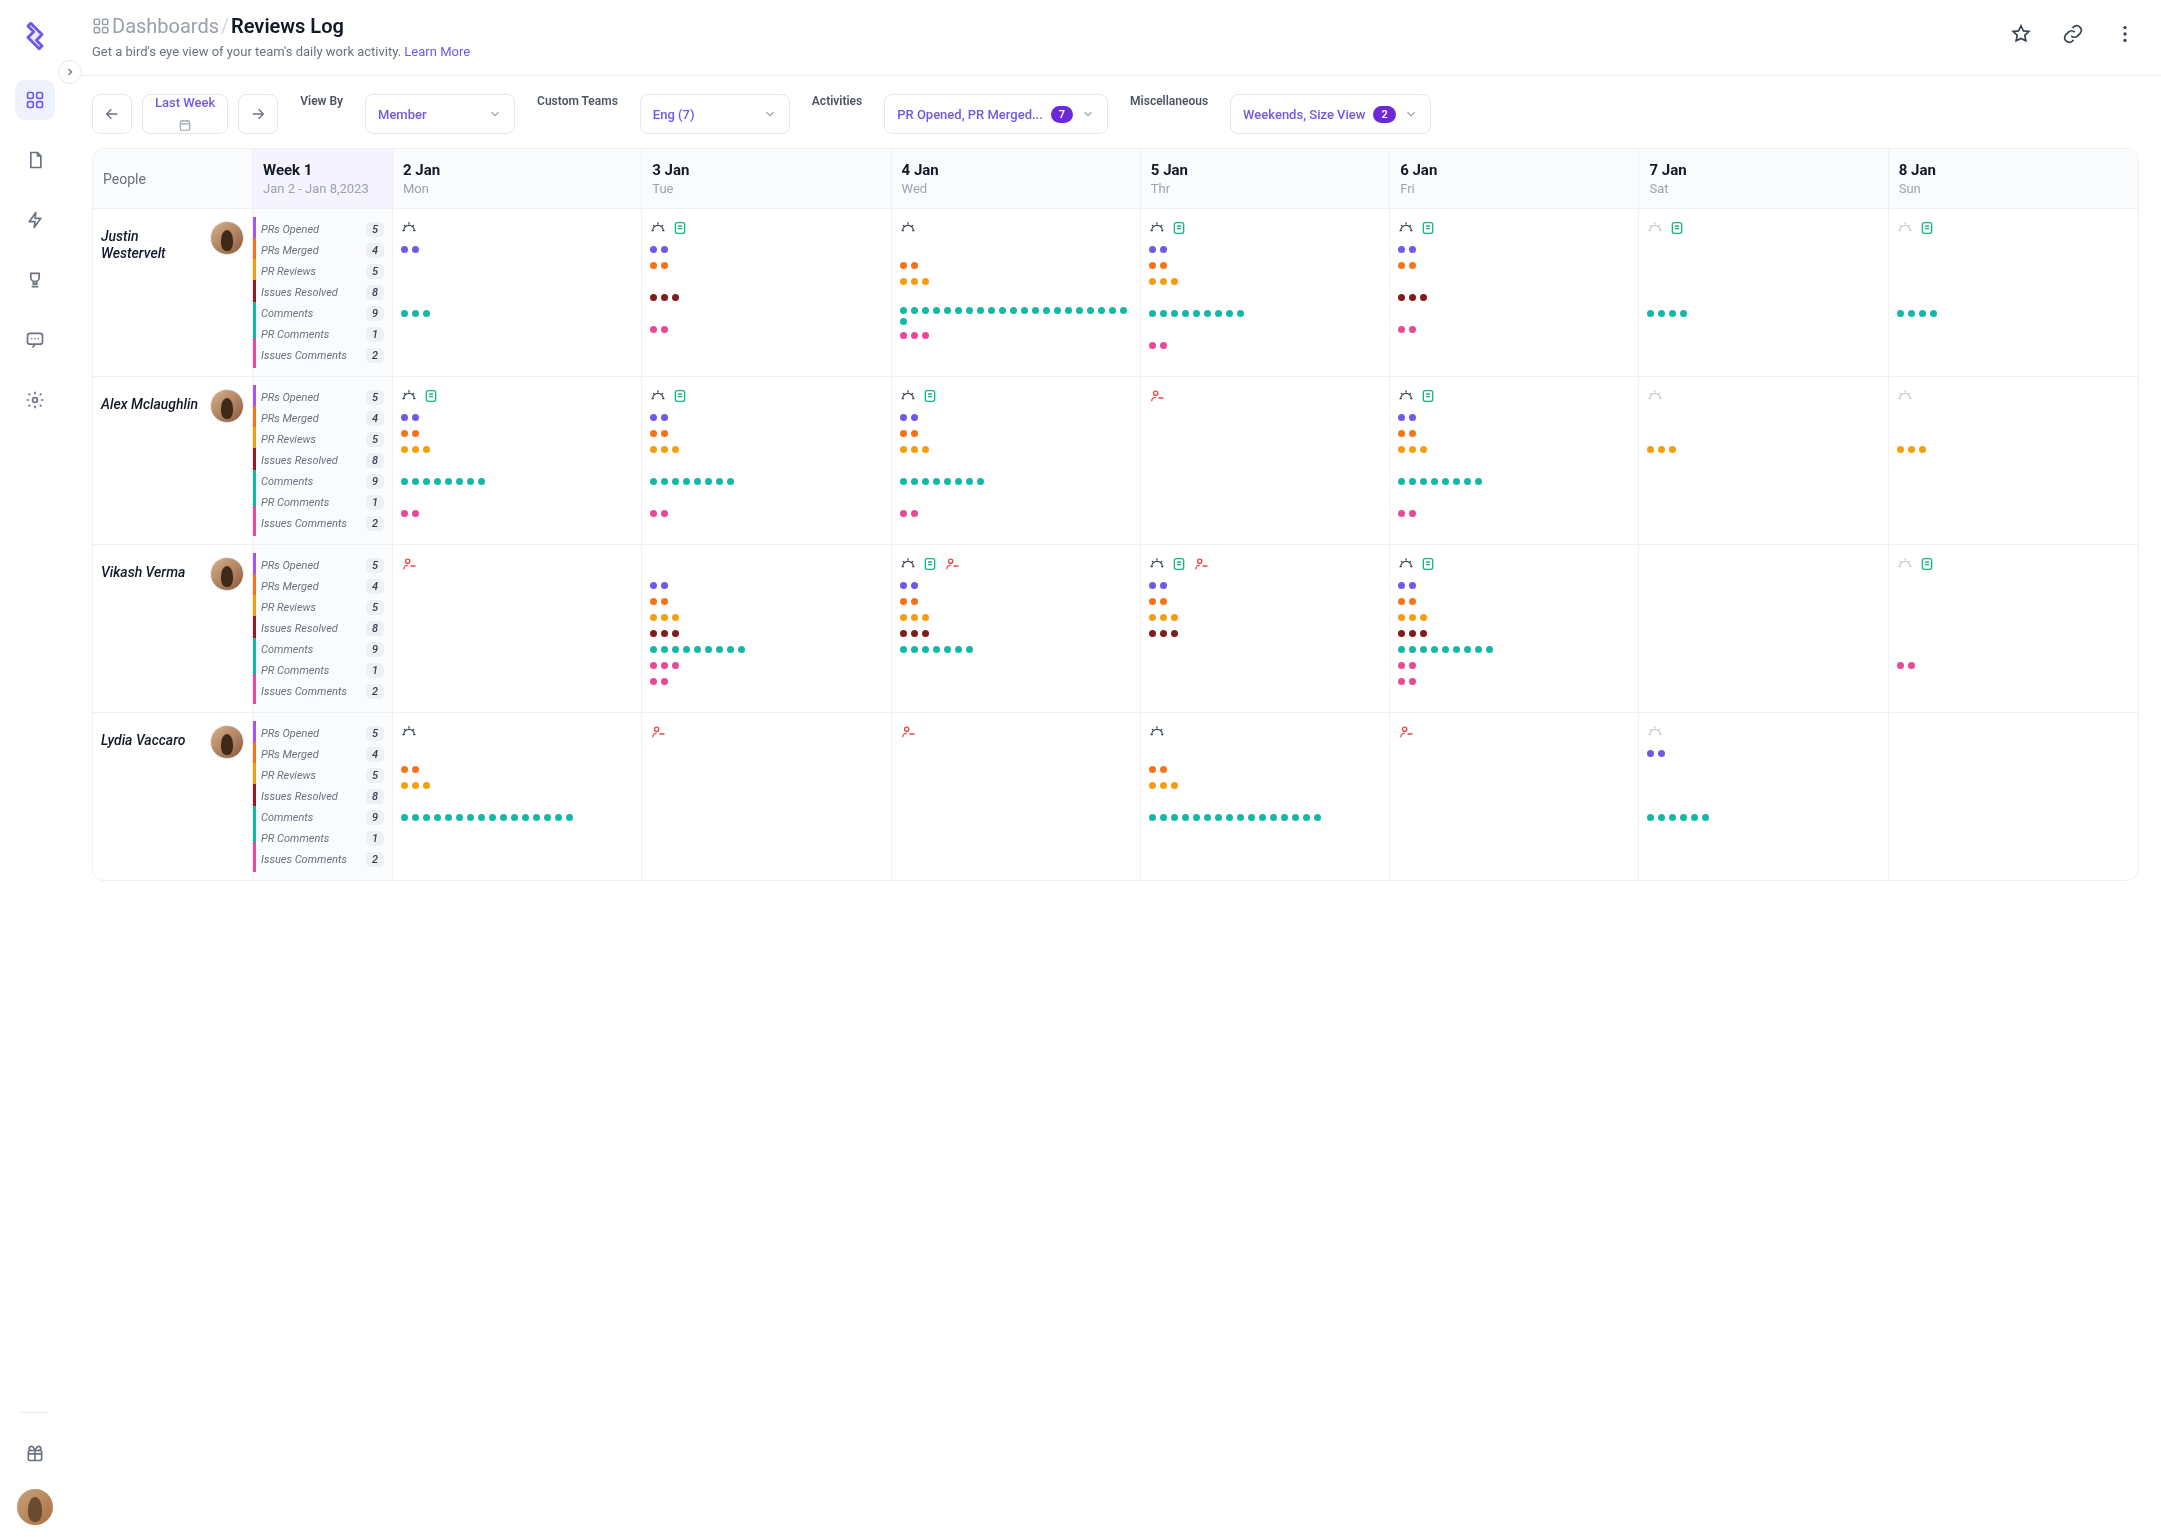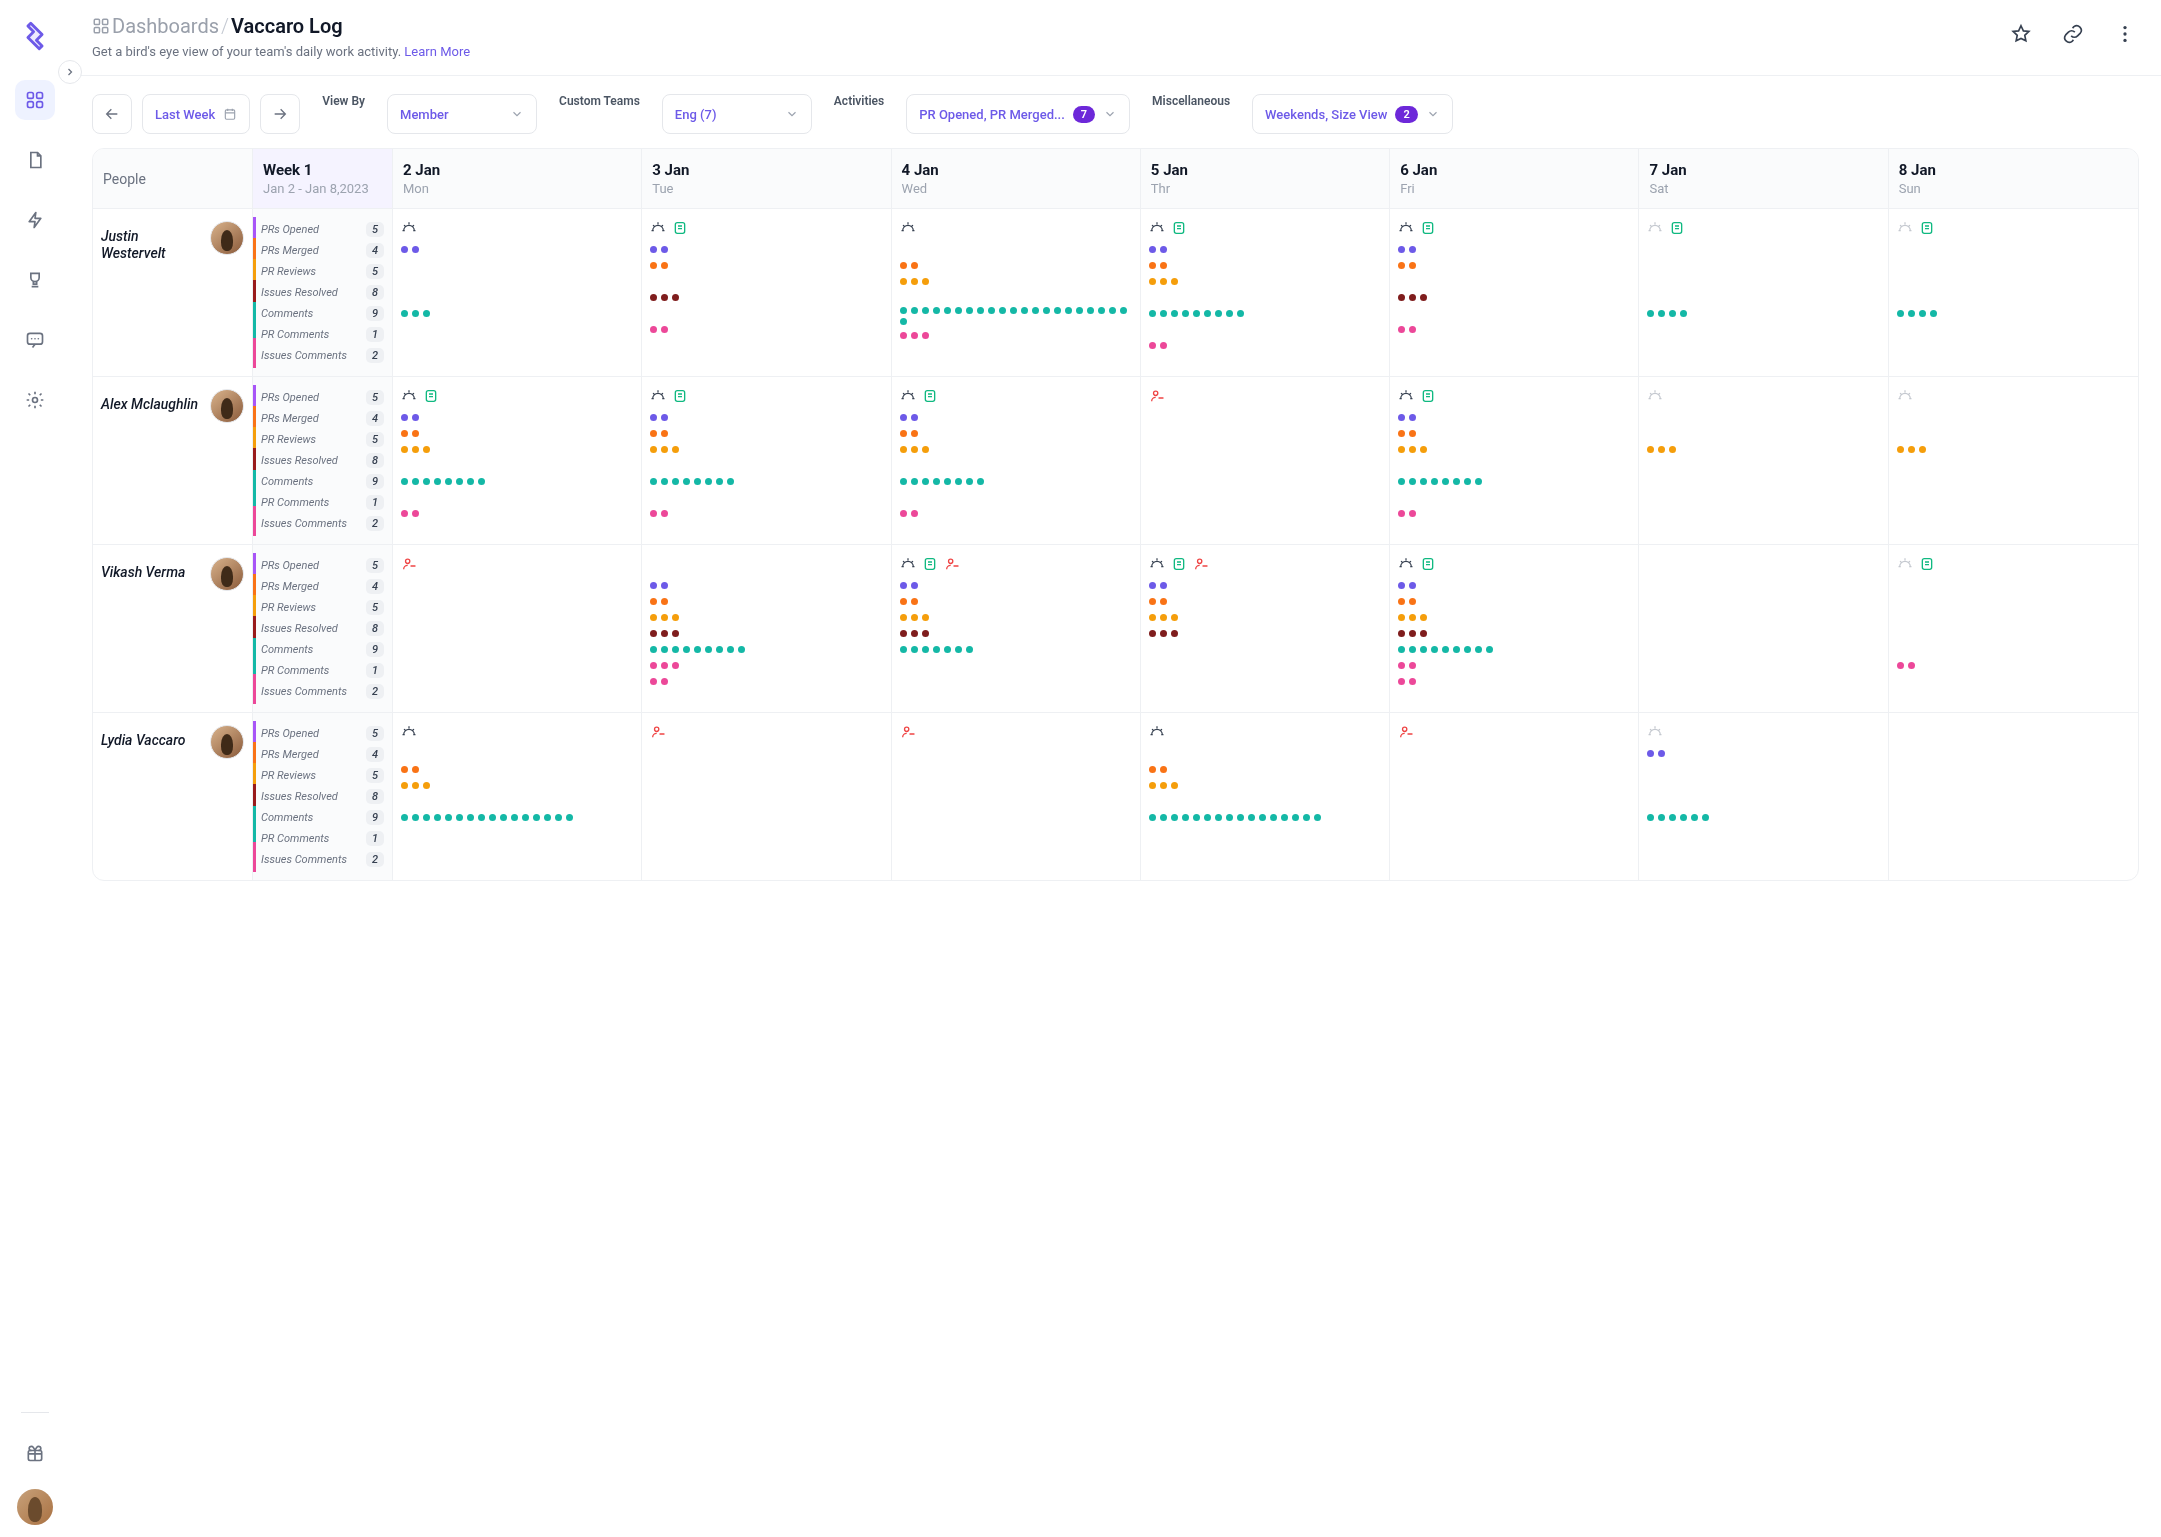--- a/index.html
+++ b/index.html
@@ -27,21 +27,21 @@
 #header .right { margin-left:auto; display:flex; gap:24px; align-items:center; padding-top:6px;}
 #header .right .ib { width:28px; height:28px; display:flex; align-items:center; justify-content:center; cursor:pointer;}
 
 
 #filters { padding:18px 22px 14px 22px; display:flex; gap:18px; align-items:flex-end; }
 #filters .grp { display:flex; flex-direction:row; gap:22px; }
 #filters .lbl { font-size:12px; font-weight:600; color:#4b5563; margin-left:4px;}
 #filters .pill, .navbtn, .rangebtn { border:1px solid #e5e7eb; border-radius:8px; background:#fff; height:40px; display:flex; align-items:center; padding:0 12px; gap:8px; cursor:pointer; }
 #filters .rangegrp { display:flex; gap:10px; align-items:center;}
 .navbtn { width:40px; justify-content:center; padding:0;}
-.rangebtn { color:#6d5ae8; font-weight:500; font-size:13px;}
+.rangebtn { color:#6d5ae8; font-weight:500; font-size:13px;flex-direction:column;}
 #filters .pill { color:#6d5ae8; font-weight:500; font-size:13px; min-width:150px; justify-content:space-between;}
 #filters .pill .chev { color:#9ca3af; }
 .badgept { background:#6d28d9; color:#fff; border-radius:10px; font-size:11px; font-weight:600; padding:2px 8px; }
 
 
 #grid { margin:0 22px 22px 22px; border:1px solid #eef0f3; border-radius:12px; overflow:hidden; }
 #ghead { display:grid; grid-template-columns: 160px 140px repeat(7, 1fr); background:#fafbfc; border-bottom:1px solid #eef0f3; }
 .hcell { padding:12px 10px; border-right:1px solid #eef0f3; }
 .hcell:last-child{border-right:none;}
 .hcell .d1 { font-weight:700; font-size:15px; color:#111827;}
@@ -147,21 +147,21 @@
     <div>
       <div class="crumbs">
         <svg width="18" height="18" viewBox="0 0 24 24">
             <rect x="3" y="3" width="7" height="7" rx="1.5" fill="none" stroke="#9aa0ab" stroke-width="2"></rect>
             <rect x="14" y="3" width="7" height="7" rx="1.5" fill="none" stroke="#9aa0ab" stroke-width="2"></rect>
             <rect x="3" y="14" width="7" height="7" rx="1.5" fill="none" stroke="#9aa0ab" stroke-width="2"></rect>
             <rect x="14" y="14" width="7" height="7" rx="1.5" fill="none" stroke="#9aa0ab" stroke-width="2"></rect>
           </svg>
         <span>Dashboards</span>
         <span class="sep">/</span>
-        <span class="cur">Vaccaro Log</span>
+        <span class="cur">Reviews Log</span>
       </div>
       <div class="sub">
         <span>Get a bird's eye view of your team's daily work activity. </span><a href="#">Learn More</a>
       </div>
     </div>
     <div class="right">
       <div class="ib">
           <svg width="22" height="22" viewBox="0 0 24 24">
             <path d="M12 3l2.6 5.6 6 .6-4.5 4.2 1.2 6L12 16.9 6.7 19.4l1.2-6L3.4 9.2l6-.6z" fill="none" stroke="#374151" stroke-width="1.8"></path>
           </svg>

